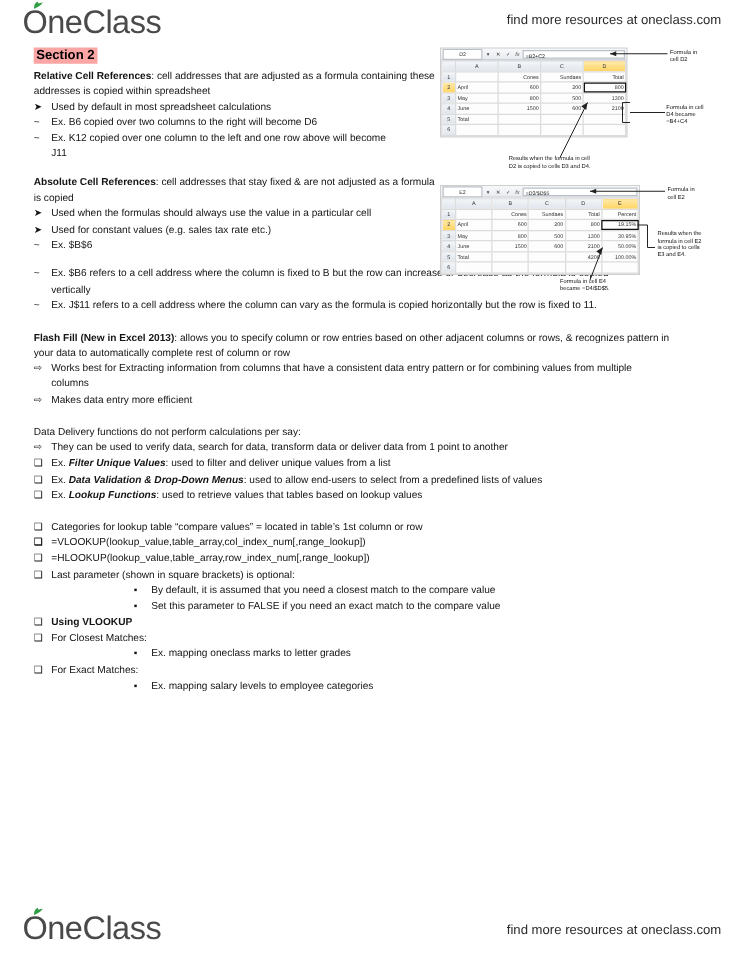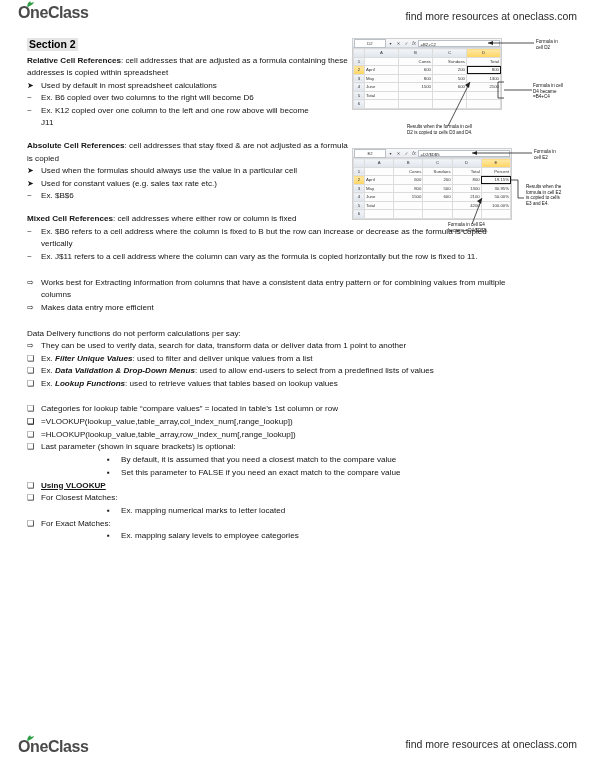--- a/index.html
+++ b/index.html
@@ -32,24 +32,24 @@
   }
   .brand-footer {
     position: absolute;
     bottom: 14px; left: 18px;
     display: flex;
     align-items: center;
   }
   .logo-wrap { position: relative; display: inline-block; }
   .logo-text {
     font-family: "Liberation Sans", sans-serif;
-    font-size: 16px;
+    font-size: 26px;
     letter-spacing: -0.4px;
     color: #4a4a4a;
-    font-weight: 700;
+    font-weight: 400;
     line-height: 1;
   }
   .leaf {
     position: absolute;
     left: 8px; top: -3px;
     width: 9px; height: 7px;
   }
   .tagline-top {
     position: absolute;
     top: 10px; right: 18px;
@@ -67,21 +67,21 @@
   .content {
     position: absolute;
     left: 27px;
     top: 38px;
     width: 545px;
     font-size: 8.1px;
     line-height: 12.2px;
   }
   .section-badge {
     display: inline-block;
-    background: #e5e5e5;
+    background: #fca5a5;
     font-weight: bold;
     font-size: 10.5px;
     padding: 0 2px 1px 2px;
     margin-bottom: 4px;
     color: #000;
   }
 
   .para { margin: 0 0 0 0; }
   .lead { font-weight: bold; }
   .blk { margin-bottom: 9px; }
@@ -106,21 +106,21 @@
   .ind4 { margin-left: 46px; }
 
   .bul-arrow  { font-size: 8.5px; }
   .bul-tilde  { font-size: 9px; letter-spacing: 0; }
   .bul-rarrow { font-size: 9px; color: #222; }
   .bul-sqfill { font-size: 8.5px; }
   .bul-sqhollow { font-size: 9.5px; }
   .bul-smallsq { font-size: 6.5px; }
 
   .ital { font-style: italic; font-weight: bold; }
-  .bold { font-weight: bold; text-decoration: underline; }
+  .bold { font-weight: bold; }
 
   
   .fig {
     position: absolute;
     font-family: "Liberation Sans", sans-serif;
     color: #1a1a1a;
   }
   #fig1 { left: 352px; top: 38px;  width: 240px; height: 104px; }
   #fig2 { left: 352px; top: 148px; width: 240px; height: 100px; }
 
@@ -248,31 +248,31 @@
       </div>
       <ul class="lvl ind1">
         <li class="item" style="width:266px"><span class="bul bul-arrow">➤</span><span>Used when the formulas should always use the value in a particular cell</span></li>
         <li class="item" style="width:290px"><span class="bul bul-arrow">➤</span><span>Used for constant values (e.g. sales tax rate etc.)</span></li>
         <li class="item ind2" style="width:290px"><span class="bul bul-tilde">~</span><span>Ex. $B$6</span></li>
       </ul>
     </div>
 
     
     <div class="blk" style="margin-top:11px">
-      <div class="para">
-        <span class="lead">Mixed Cell References</span><span>: cell addresses where either row or column is fixed</span>
-      </div>
       <ul class="lvl ind1">
         <li class="item ind2" style="width:470px"><span class="bul bul-tilde">~</span><span>Ex. $B6 refers to a cell address where the column is fixed to B but the row can increase or decrease as the formula is copied vertically</span></li>
         <li class="item ind2" style="width:480px"><span class="bul bul-tilde">~</span><span>Ex. J$11 refers to a cell address where the column can vary as the formula is copied horizontally but the row is fixed to 11.</span></li>
       </ul>
     </div>
 
     
     <div class="blk" style="margin-top:14px">
+      <div class="para" style="width:520px">
+        <span class="lead">Flash Fill (New in Excel 2013)</span><span>: allows you to specify column or row entries based on other adjacent columns or rows, &amp; recognizes pattern in your data to automatically complete rest of column or row</span>
+      </div>
       <ul class="lvl ind1">
         <li class="item" style="width:490px"><span class="bul bul-rarrow">⇨</span><span>Works best for Extracting information from columns that have a consistent data entry pattern or for combining values from multiple columns</span></li>
         <li class="item" style="width:490px"><span class="bul bul-rarrow">⇨</span><span>Makes data entry more efficient</span></li>
       </ul>
     </div>
 
     
     <div class="blk" style="margin-top:14px">
       <div class="para">Data Delivery functions do not perform calculations per say:</div>
       <ul class="lvl ind1">
@@ -291,21 +291,21 @@
 
         <li class="item ind3" style="width:430px"><span class="bul bul-sqhollow">❑</span><span>=VLOOKUP(lookup_value,table_array,col_index_num[,range_lookup])</span></li>
         <li class="item ind3" style="width:430px"><span class="bul bul-sqhollow">❑</span><span>=HLOOKUP(lookup_value,table_array,row_index_num[,range_lookup])</span></li>
         <li class="item ind3" style="width:430px"><span class="bul bul-sqhollow">❑</span><span>Last parameter (shown in square brackets) is optional:</span></li>
 
         <li class="item ind4" style="margin-left:80px;width:400px"><span class="bul bul-smallsq">▪</span><span>By default, it is assumed that you need a closest match to the compare value</span></li>
         <li class="item ind4" style="margin-left:80px;width:400px"><span class="bul bul-smallsq">▪</span><span>Set this parameter to FALSE if you need an exact match to the compare value</span></li>
 
         <li class="item" style="width:430px"><span class="bul bul-sqfill">❏</span><span class="bold">Using VLOOKUP</span></li>
         <li class="item ind3" style="width:430px"><span class="bul bul-sqhollow">❑</span><span>For Closest Matches:</span></li>
-        <li class="item ind4" style="margin-left:80px;width:400px"><span class="bul bul-smallsq">▪</span><span>Ex. mapping numerical marks to letter located</span></li>
+        <li class="item ind4" style="margin-left:80px;width:400px"><span class="bul bul-smallsq">▪</span><span>Ex. mapping oneclass marks to letter grades</span></li>
         <li class="item ind3" style="width:430px"><span class="bul bul-sqhollow">❑</span><span>For Exact Matches:</span></li>
         <li class="item ind4" style="margin-left:80px;width:400px"><span class="bul bul-smallsq">▪</span><span>Ex. mapping salary levels to employee categories</span></li>
       </ul>
     </div>
 
   </div>
 
   <div class="fig" id="fig1">
     <div class="xl-shell">
       <div class="xl-fbar">

